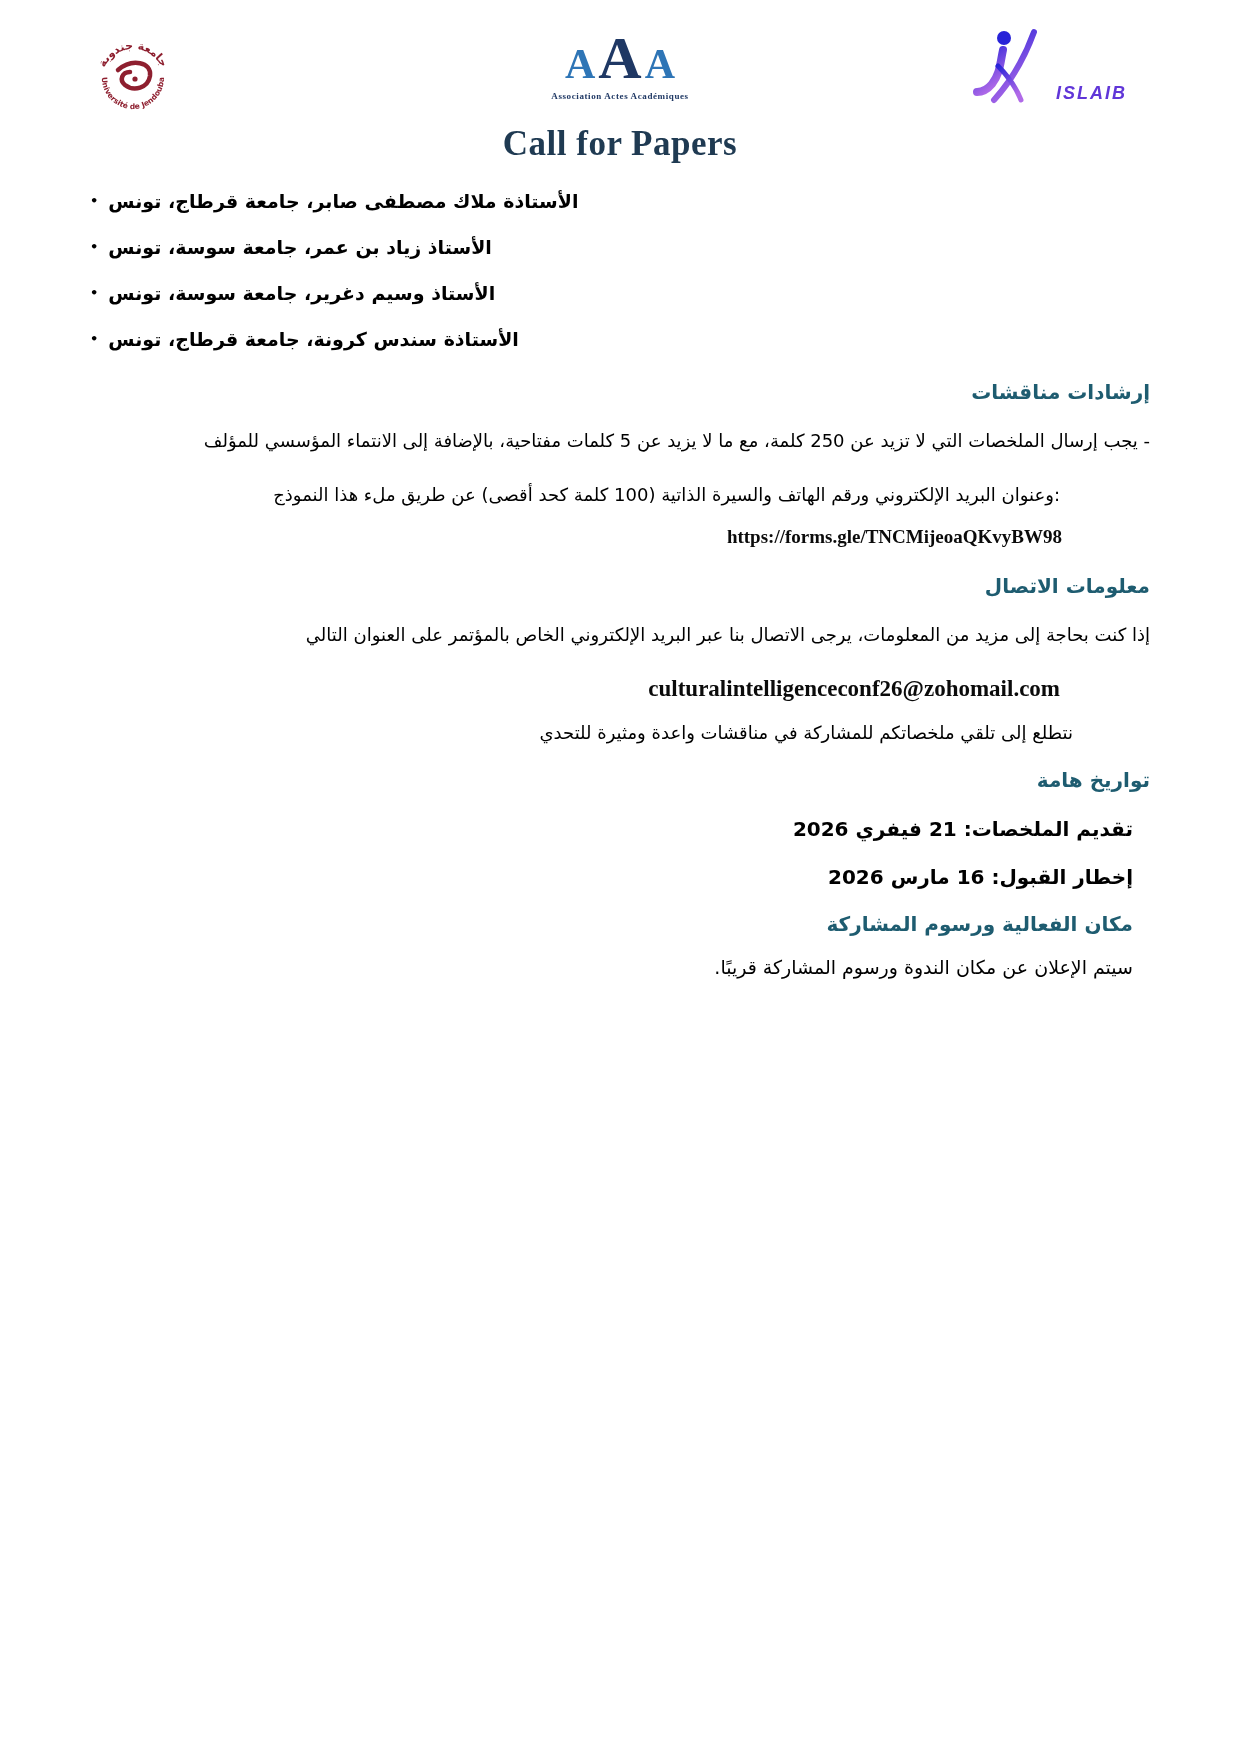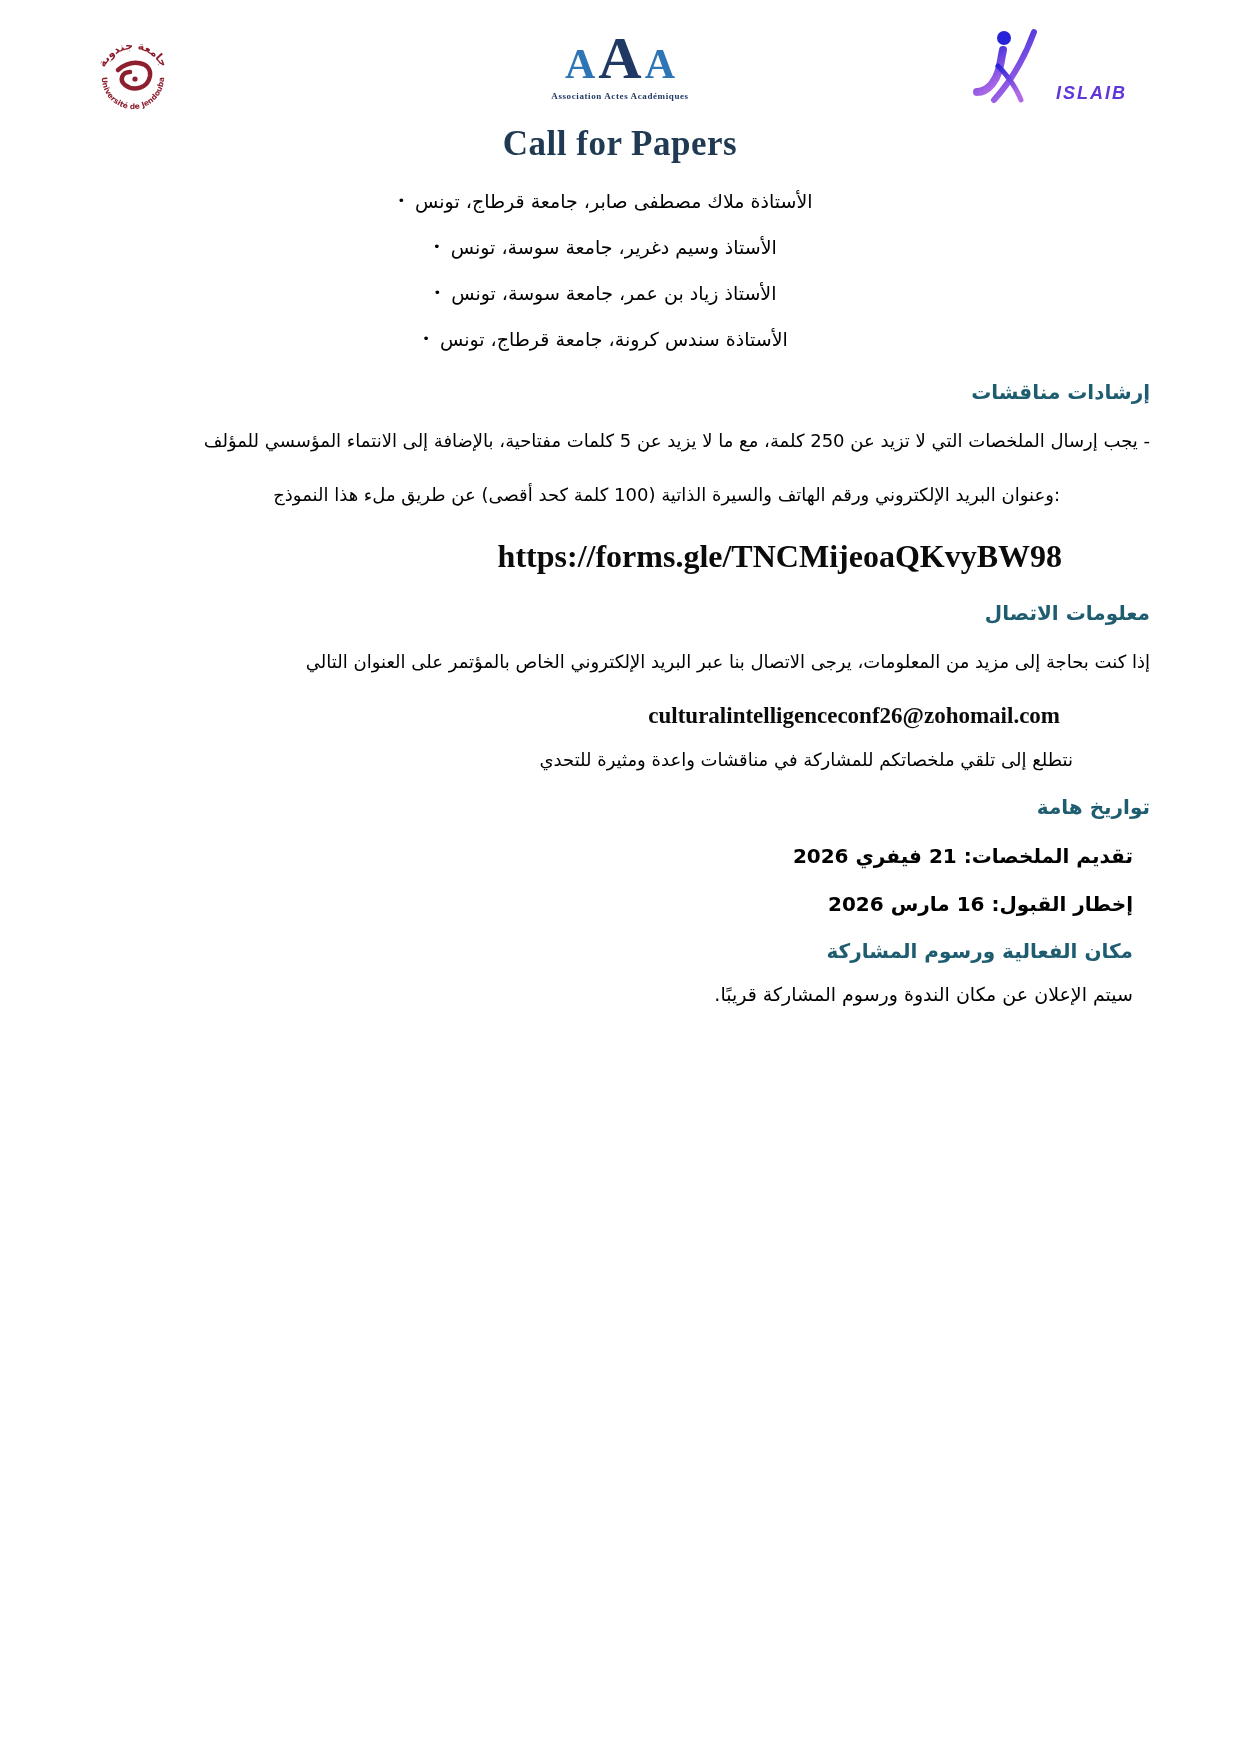--- a/index.html
+++ b/index.html
@@ -24,34 +24,34 @@
   .aaa-letters .a-small { font-size:42px; color:var(--aaa-light-blue,#2e75b6); }
   .aaa-letters .a-big   { font-size:60px; color:var(--aaa-dark-blue,#1f3864); }
   .aaa-sub { margin-top:3px; font-family:"Liberation Serif","DejaVu Serif",serif; font-size:9px; letter-spacing:0.6px; color:#1f3864; font-weight:bold; }
   .islaib-text { margin-top:1px; font-family:"Liberation Sans","DejaVu Sans",sans-serif; font-style:italic; font-weight:bold; font-size:18px; letter-spacing:2px; color:var(--islaib-purple,#6036d8); padding-right:6px; }
 
   
   .title { margin-top:24px; text-align:center; font-family:"Liberation Serif","DejaVu Serif",serif; font-weight:bold; font-size:35px; letter-spacing:0.5px; color:var(--title-navy,#1f3a52); }
 
   
   .authors { margin-top:22px; list-style:none; padding-right:30px; }
-  .authors li { direction:ltr; text-align:center; font-size:19px; font-weight:normal; line-height:30px; margin-bottom:16px; }
+  .authors li { direction:ltr; text-align:left; font-size:19px; font-weight:bold; line-height:30px; margin-bottom:16px; }
   .authors .bullet { font-size:13px; vertical-align:3px; margin-right:10px; color:#000; }
 
   
   .sec { direction:rtl; text-align:right; font-size:20px; font-weight:bold; color:var(--heading-teal,#1e5c70); line-height:28px; }
 
   
   .body-line { direction:rtl; text-align:right; font-size:18px; line-height:30px; white-space:nowrap; }
   .indent-r90 { padding-right:90px; }
   .indent-r77 { padding-right:77px; }
   .indent-r17 { padding-right:17px; }
   .bold-line { font-weight:bold; font-size:20px; line-height:30px; }
   .latin-line { direction:ltr; text-align:right; font-family:"Liberation Serif","DejaVu Serif",serif; font-weight:bold; color:#0b0b0b; white-space:nowrap; }
-  .url-line   { margin-top:28px; font-size:32px; padding-right:88px; }
+  .url-line   { margin-top:16px; font-size:19px; padding-right:88px; }
   .email-line { margin-top:26px; font-size:23px; padding-right:90px; }
 
   .mt24 { margin-top:24px; } .mt20 { margin-top:20px; } .mt12 { margin-top:24px; } .mt16 { margin-top:16px; } .mt18 { margin-top:18px; }
   .mt14 { margin-top:14px; }
 </style>
 </head>
 <body>
 
 <div class="page">
   <div class="content">
@@ -101,24 +101,24 @@
       </div>
     </header>
 
     <h1 class="title">Call for Papers</h1>
 
     <ul class="authors">
       <li>
         <span class="bullet">•</span><span dir="rtl">الأستاذة ملاك مصطفى صابر، جامعة قرطاج، تونس</span>
       </li>
       <li>
-        <span class="bullet">•</span><span dir="rtl">الأستاذ وسيم دغرير، جامعة سوسة، تونس</span>
+        <span class="bullet">•</span><span dir="rtl">الأستاذ زياد بن عمر، جامعة سوسة، تونس</span>
       </li>
       <li>
-        <span class="bullet">•</span><span dir="rtl">الأستاذ زياد بن عمر، جامعة سوسة، تونس</span>
+        <span class="bullet">•</span><span dir="rtl">الأستاذ وسيم دغرير، جامعة سوسة، تونس</span>
       </li>
       <li>
         <span class="bullet">•</span><span dir="rtl">الأستاذة سندس كرونة، جامعة قرطاج، تونس</span>
       </li>
     </ul>
 
     <h2 class="sec mt24">إرشادات مناقشات</h2>
     <p class="body-line mt20">- يجب إرسال الملخصات التي لا تزيد عن 250 كلمة، مع ما لا يزيد عن 5 كلمات مفتاحية، بالإضافة إلى الانتماء المؤسسي للمؤلف</p>
     <p class="body-line mt12 indent-r90">:وعنوان البريد الإلكتروني ورقم الهاتف والسيرة الذاتية (100 كلمة كحد أقصى) عن طريق ملء هذا النموذج</p>
     <p class="latin-line url-line">https://forms.gle/TNCMijeoaQKvyBW98</p>

